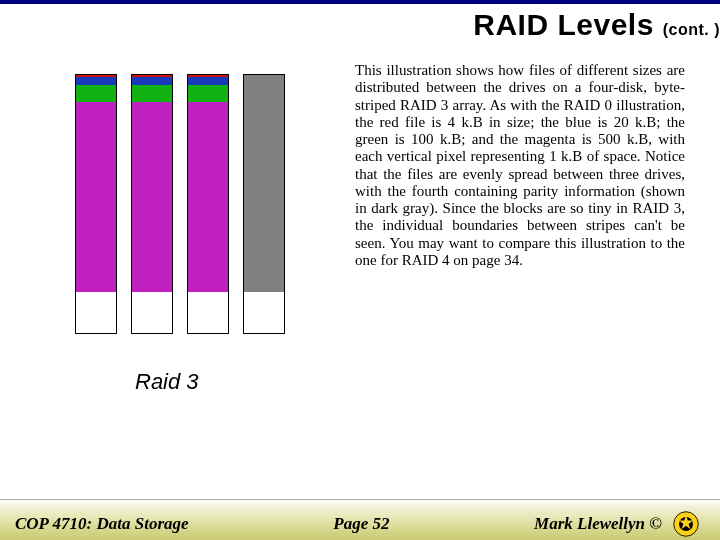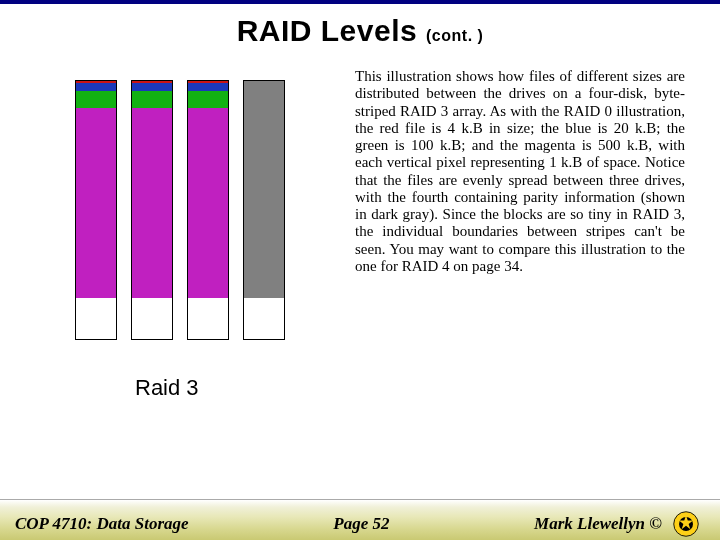--- a/index.html
+++ b/index.html
@@ -9,36 +9,37 @@
     background: #fff;
     font-family: Arial, sans-serif;
     position: relative;
     overflow: hidden;
   }
   .top-bar {
     height: 4px;
     background: #000080;
   }
   .title {
-    text-align: center;
+    text-align: right;
     font-size: 30px;
-    margin-top: 10px;
+    margin-top: 4px;
     letter-spacing: 0.5px;
   }
   .title-sub {
     font-size: 16px;
   }
   .content {
     display: flex;
     margin-top: 20px;
     padding: 0 15px;
   }
   .left-panel {
     width: 340px;
     position: relative;
+    font-style: italic;
   }
   .disks {
     display: flex;
     gap: 14px;
     padding-left: 60px;
     padding-top: 12px;
   }
   .disk {
     width: 42px;
     height: 260px;

